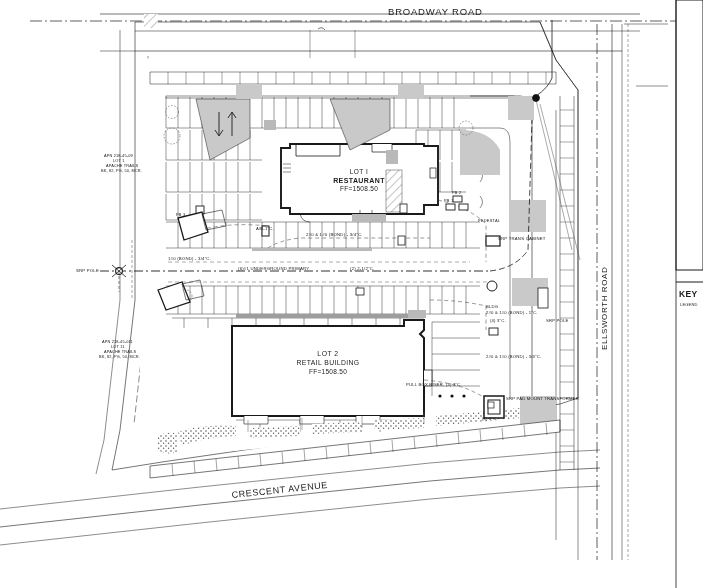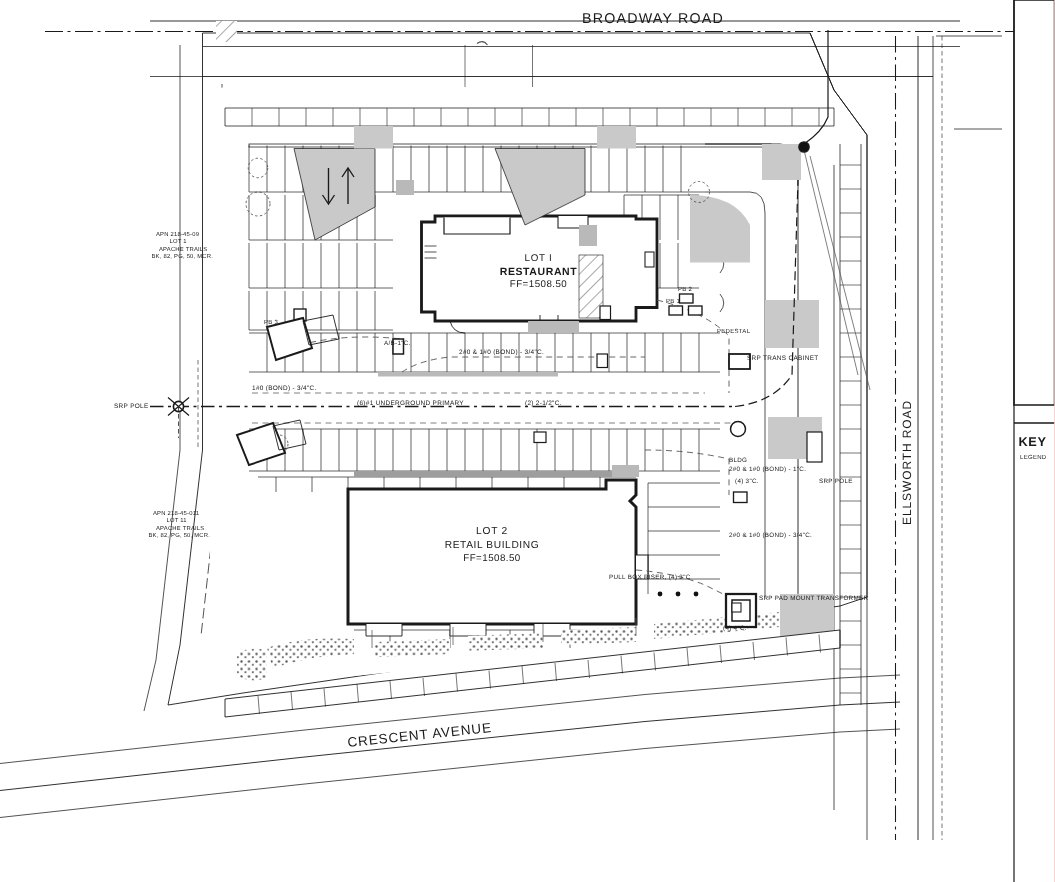--- a/index.html
+++ b/index.html
@@ -1,18 +1,18 @@
 <!DOCTYPE html>
 <html><head>
 <meta charset="utf-8">
 <style>
   html,body{margin:0;padding:0;background:#ffffff;}
   body{width:703px;height:588px;overflow:hidden;
        font-family:"Liberation Sans",sans-serif;color:#000;}
-  #sheet{position:relative;width:703px;height:588px;background:#ef4444;}
+  #sheet{position:relative;width:703px;height:588px;background:#0369a1;}
   #sheet svg{display:block;}
   .lbl{font-family:"Liberation Sans",sans-serif;fill:#1a1a1a;}
 </style>
 </head>
 <body>
 
 <div id="sheet">
 <svg width="703" height="588" viewBox="0 0 703 588" xmlns="http://www.w3.org/2000/svg">
 
   <defs>

